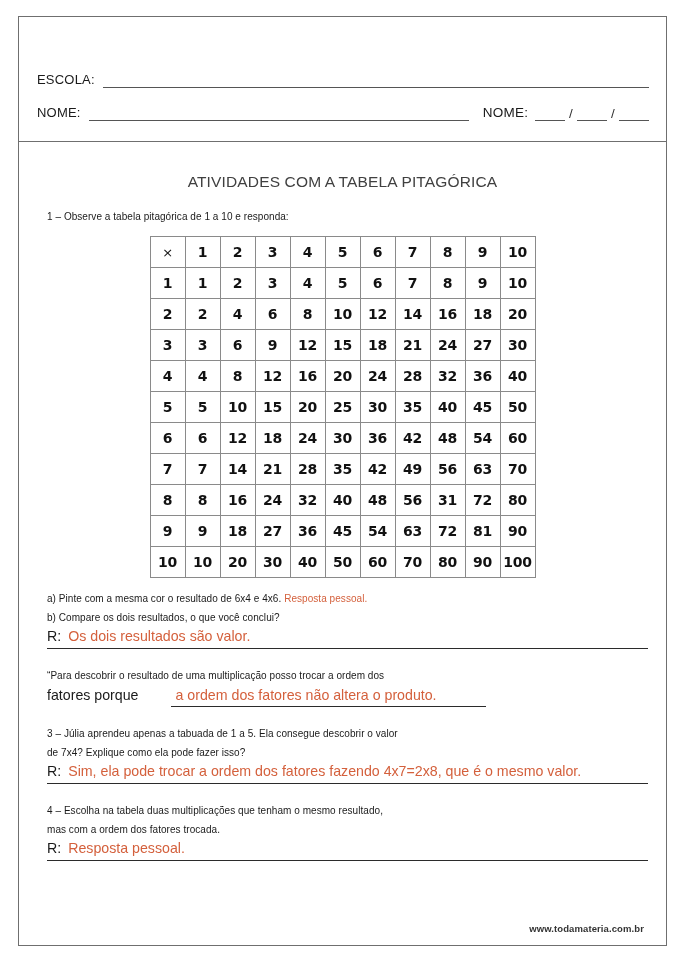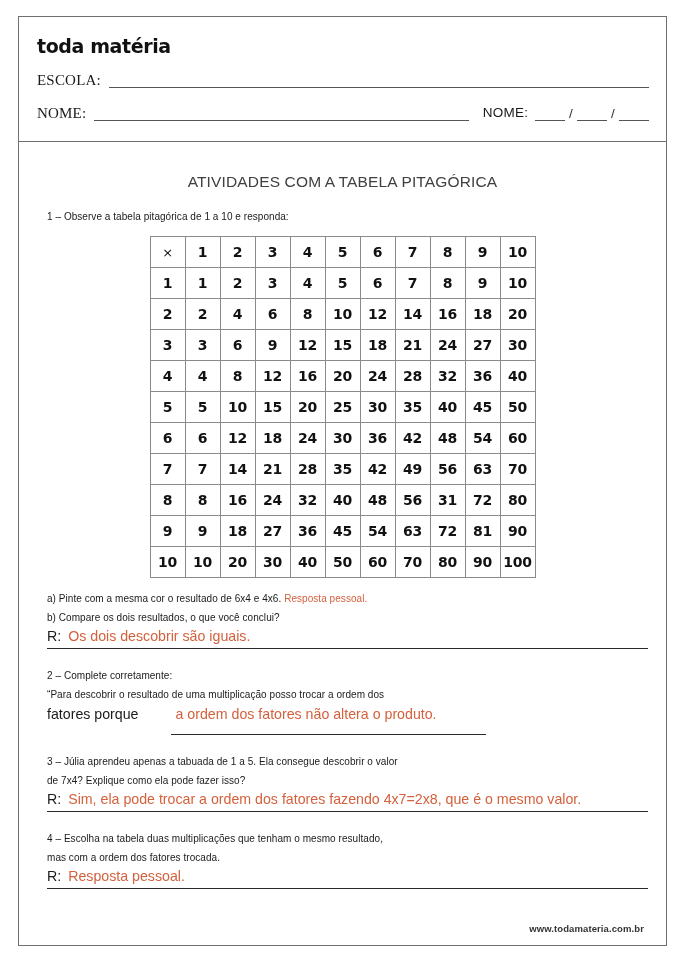--- a/index.html
+++ b/index.html
@@ -64,24 +64,23 @@
     align-items: flex-end;
     font-size: 13.5px;
     color: #1a1a1a;
     letter-spacing: 0.2px;
   }
   .field-row.escola { top: 55px; width: 612px; }
   .field-row.nome   { top: 88px; width: 612px; }
 
   .field-label {
     flex: 0 0 auto;
-    font-size: 15px;
+    font-size: 13px;
     line-height: 16px;
     white-space: nowrap;
-    font-family: Liberation Serif, serif;
   }
   .rule {
     flex: 1 1 auto;
     border-bottom: 1.3px solid #555;
     margin-left: 8px;
     height: 13px;
   }
 
   .date-group {
     flex: 0 0 auto;
@@ -199,42 +198,41 @@
     line-height: 20px;
     gap: 32px;
   }
   .fill-pre { flex: 0 0 auto; }
   .fill-blank {
     flex: 0 0 auto;
     width: 310px;
     border-bottom: 1.5px solid #2b2b2b;
     color: #d4603c;
     padding-left: 5px;
-    padding-bottom: 10px;
+    padding-bottom: 1px;
   }
 
   .footer-url {
     position: absolute;
     right: 22px;
     bottom: 12px;
     font-size: 9.5px;
     font-weight: bold;
     color: #333;
     letter-spacing: 0.1px;
     margin-left: 32px;
   }
 </style>
 </head>
 <body>
 
 <div class="page">
   <div class="frame"></div>
 
   <div class="header">
-    <div class="logo">toda matéria</div>
 
     <div class="field-row escola">
       <span class="field-label">ESCOLA:</span>
       <span class="rule"></span>
     </div>
 
     <div class="field-row nome">
       <span class="field-label">NOME:</span>
       <span class="rule"></span>
       <span class="date-group">
@@ -405,28 +403,27 @@
     </div>
 
     <div class="qblock" style="margin-top:11px;">
       <div class="q-text">
         <span>a) Pinte com a mesma cor o resultado de 6x4 e 4x6.</span>
         <span class="ans-inline">Resposta pessoal.</span>
       </div>
       <div class="q-text">b) Compare os dois resultados, o que você conclui?</div>
       <div class="r-line lined">
         <span class="r-label">R:</span>
-        <span class="r-ans">Os dois descobrir são iguais.</span>
+        <span class="r-ans">Os dois resultados são valor.</span>
       </div>
     </div>
 
     <div class="q-gap"></div>
 
     <div class="qblock">
-      <div class="q-text">2 – Complete corretamente:</div>
       <div class="q-text">“Para descobrir o resultado de uma multiplicação posso trocar a ordem dos</div>
       <div class="fill-row">
         <span class="fill-pre">fatores porque</span>
         <span class="fill-blank">a ordem dos fatores não altera o produto.</span>
       </div>
     </div>
 
     <div class="q-gap"></div>
 
     <div class="qblock">

